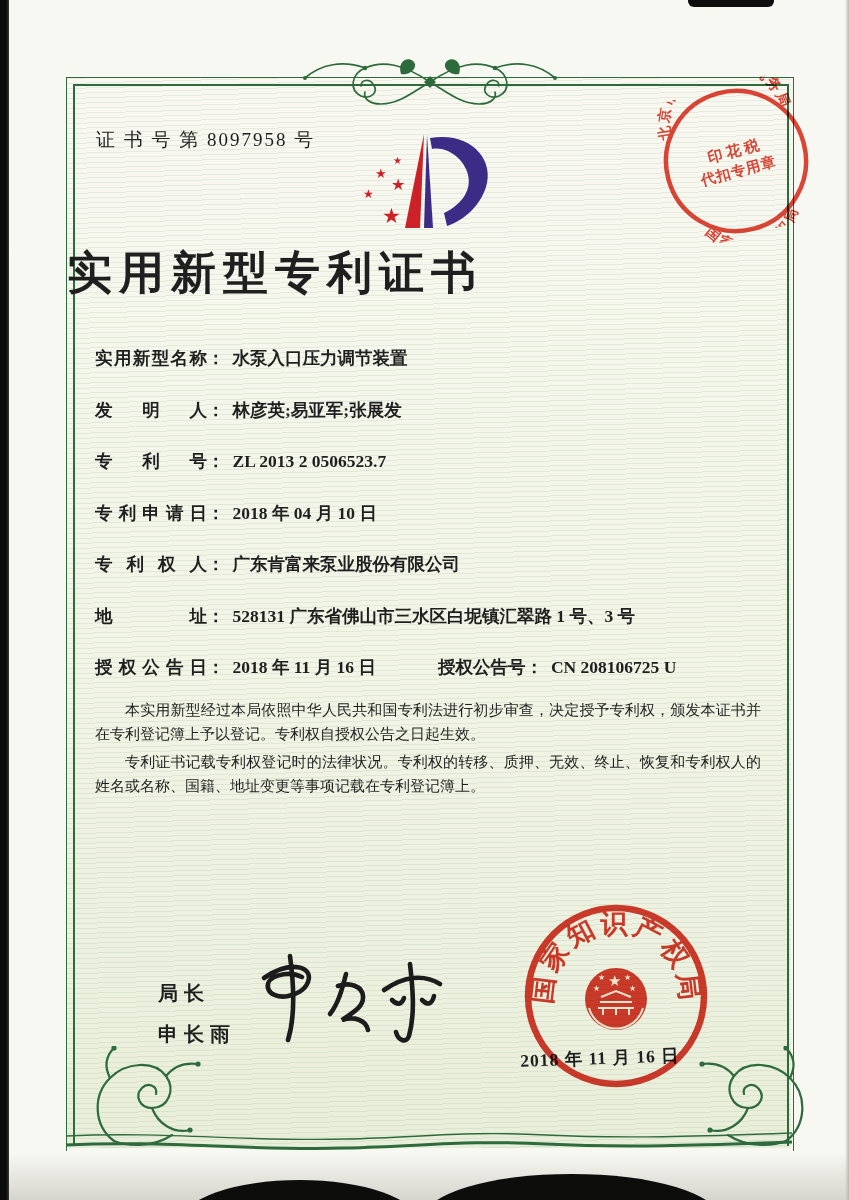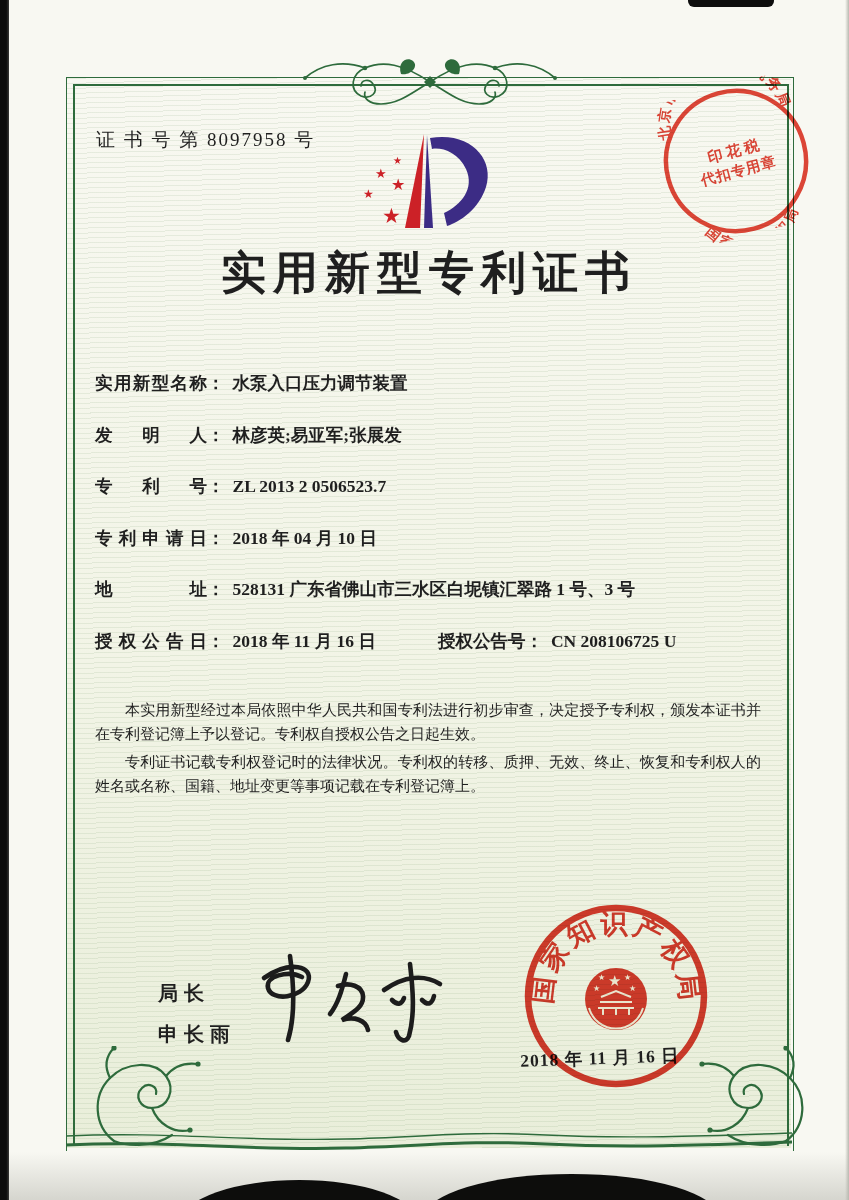--- a/index.html
+++ b/index.html
@@ -19,23 +19,23 @@
       linear-gradient(180deg,#f8f8f1 0%,#f2f4e6 55%,#e9eeda 100%);}
   .frame-outer{position:absolute;left:66px;top:77px;width:726px;height:1073px;
     border-top:1.4px solid #2e6b3c;border-left:1.4px solid #2e6b3c;border-right:1.4px solid #2e6b3c;z-index:2;}
   .frame-inner{position:absolute;left:73px;top:84px;width:712px;height:1060px;
     border-top:2.6px solid #2e6b3c;border-left:2.6px solid #2e6b3c;border-right:2.6px solid #2e6b3c;z-index:2;}
   .wave-bottom{position:absolute;left:66px;top:1128px;z-index:2;}
   .orn{position:absolute;z-index:3;}
   
   .cert-no{position:absolute;left:96px;top:127px;font-size:19px;letter-spacing:2px;font-weight:500;z-index:4;}
   .logo{position:absolute;left:352px;top:131px;z-index:4;}
-  .title{position:absolute;left:67px;top:243px;width:724px;text-align:center;font-size:45px;font-weight:700;
+  .title{position:absolute;left:67px;top:243px;width:724px;font-size:45px;font-weight:700;
          letter-spacing:7px;z-index:4;}
-  .fields{position:absolute;left:95px;top:371px;width:670px;z-index:4;font-size:17.5px;font-weight:600;}
+  .fields{position:absolute;left:95px;top:346px;width:670px;z-index:4;font-size:17.5px;font-weight:600;}
   .frow{height:51.5px;white-space:nowrap;}
   .lbl{display:inline-block;width:112px;text-align:justify;text-align-last:justify;vertical-align:top;}
   .colon{display:inline-block;margin-right:8px;}
   .grant-no{display:inline-block;margin-left:62px;}
   .paras{position:absolute;left:95px;top:699px;width:666px;z-index:4;}
   .paras p{margin:0 0 5px 0;font-size:15px;line-height:23.5px;text-align:justify;text-indent:2em;font-weight:500;font-family:Liberation Serif, serif;}
   .signer{position:absolute;left:158px;top:980px;z-index:4;font-size:20px;font-weight:600;letter-spacing:6px;}
   .signer div{margin-bottom:14px;}
   .signature{position:absolute;left:250px;top:952px;z-index:4;}
   .seal-date{position:absolute;left:470px;top:1046px;width:260px;text-align:center;font-size:17.5px;
@@ -119,20 +119,23 @@
       <span class="lbl">实用新型名称</span><span class="colon">：</span><span>水泵入口压力调节装置</span>
     </div>
     <div class="frow">
       <span class="lbl">发明人</span><span class="colon">：</span><span>林彦英;易亚军;张展发</span>
     </div>
     <div class="frow">
       <span class="lbl">专利号</span><span class="colon">：</span><span>ZL 2013 2 0506523.7</span>
     </div>
     <div class="frow">
       <span class="lbl">专利申请日</span><span class="colon">：</span><span>2018 年 04 月 10 日</span>
+    </div>
+    <div class="frow">
+      <span class="lbl">专利权人</span><span class="colon">：</span><span>广东肯富来泵业股份有限公司</span>
     </div>
     <div class="frow">
       <span class="lbl">地址</span><span class="colon">：</span><span>528131 广东省佛山市三水区白坭镇汇翠路 1 号、3 号</span>
     </div>
     <div class="frow">
       <span class="lbl">授权公告日</span><span class="colon">：</span><span>2018 年 11 月 16 日</span><span class="grant-no"><span>授权公告号</span><span class="colon">：</span><span>CN 208106725 U</span></span>
     </div>
   </div>
 
   <div class="paras">

